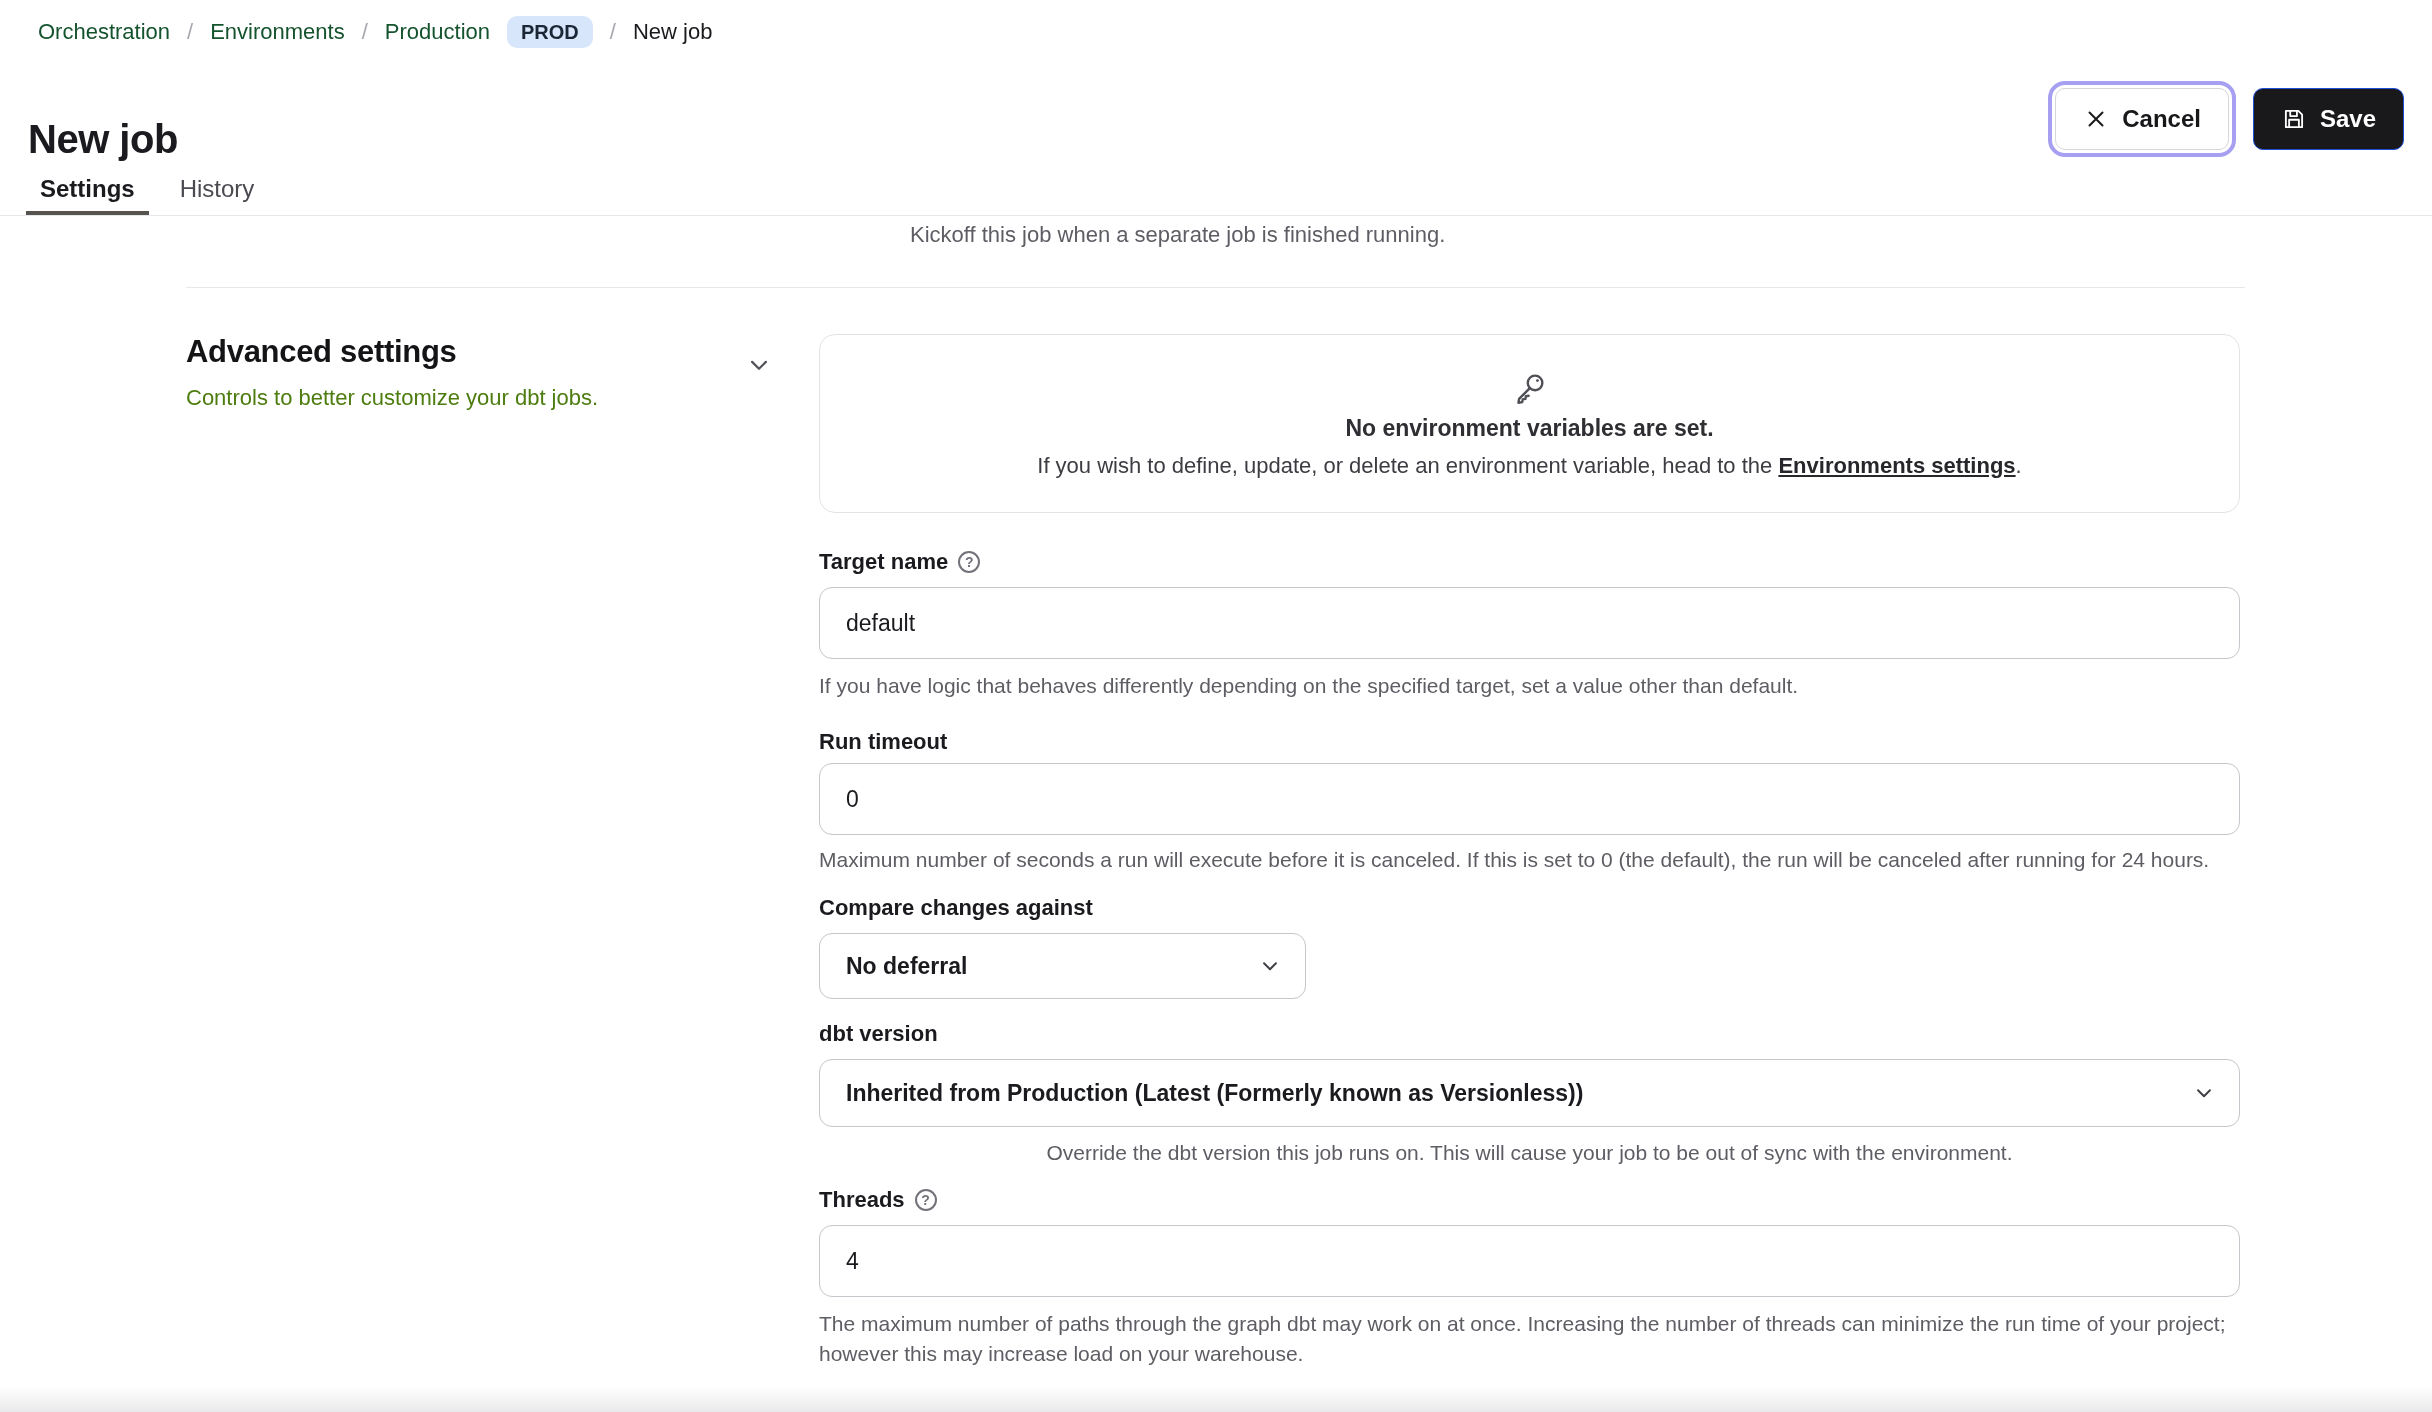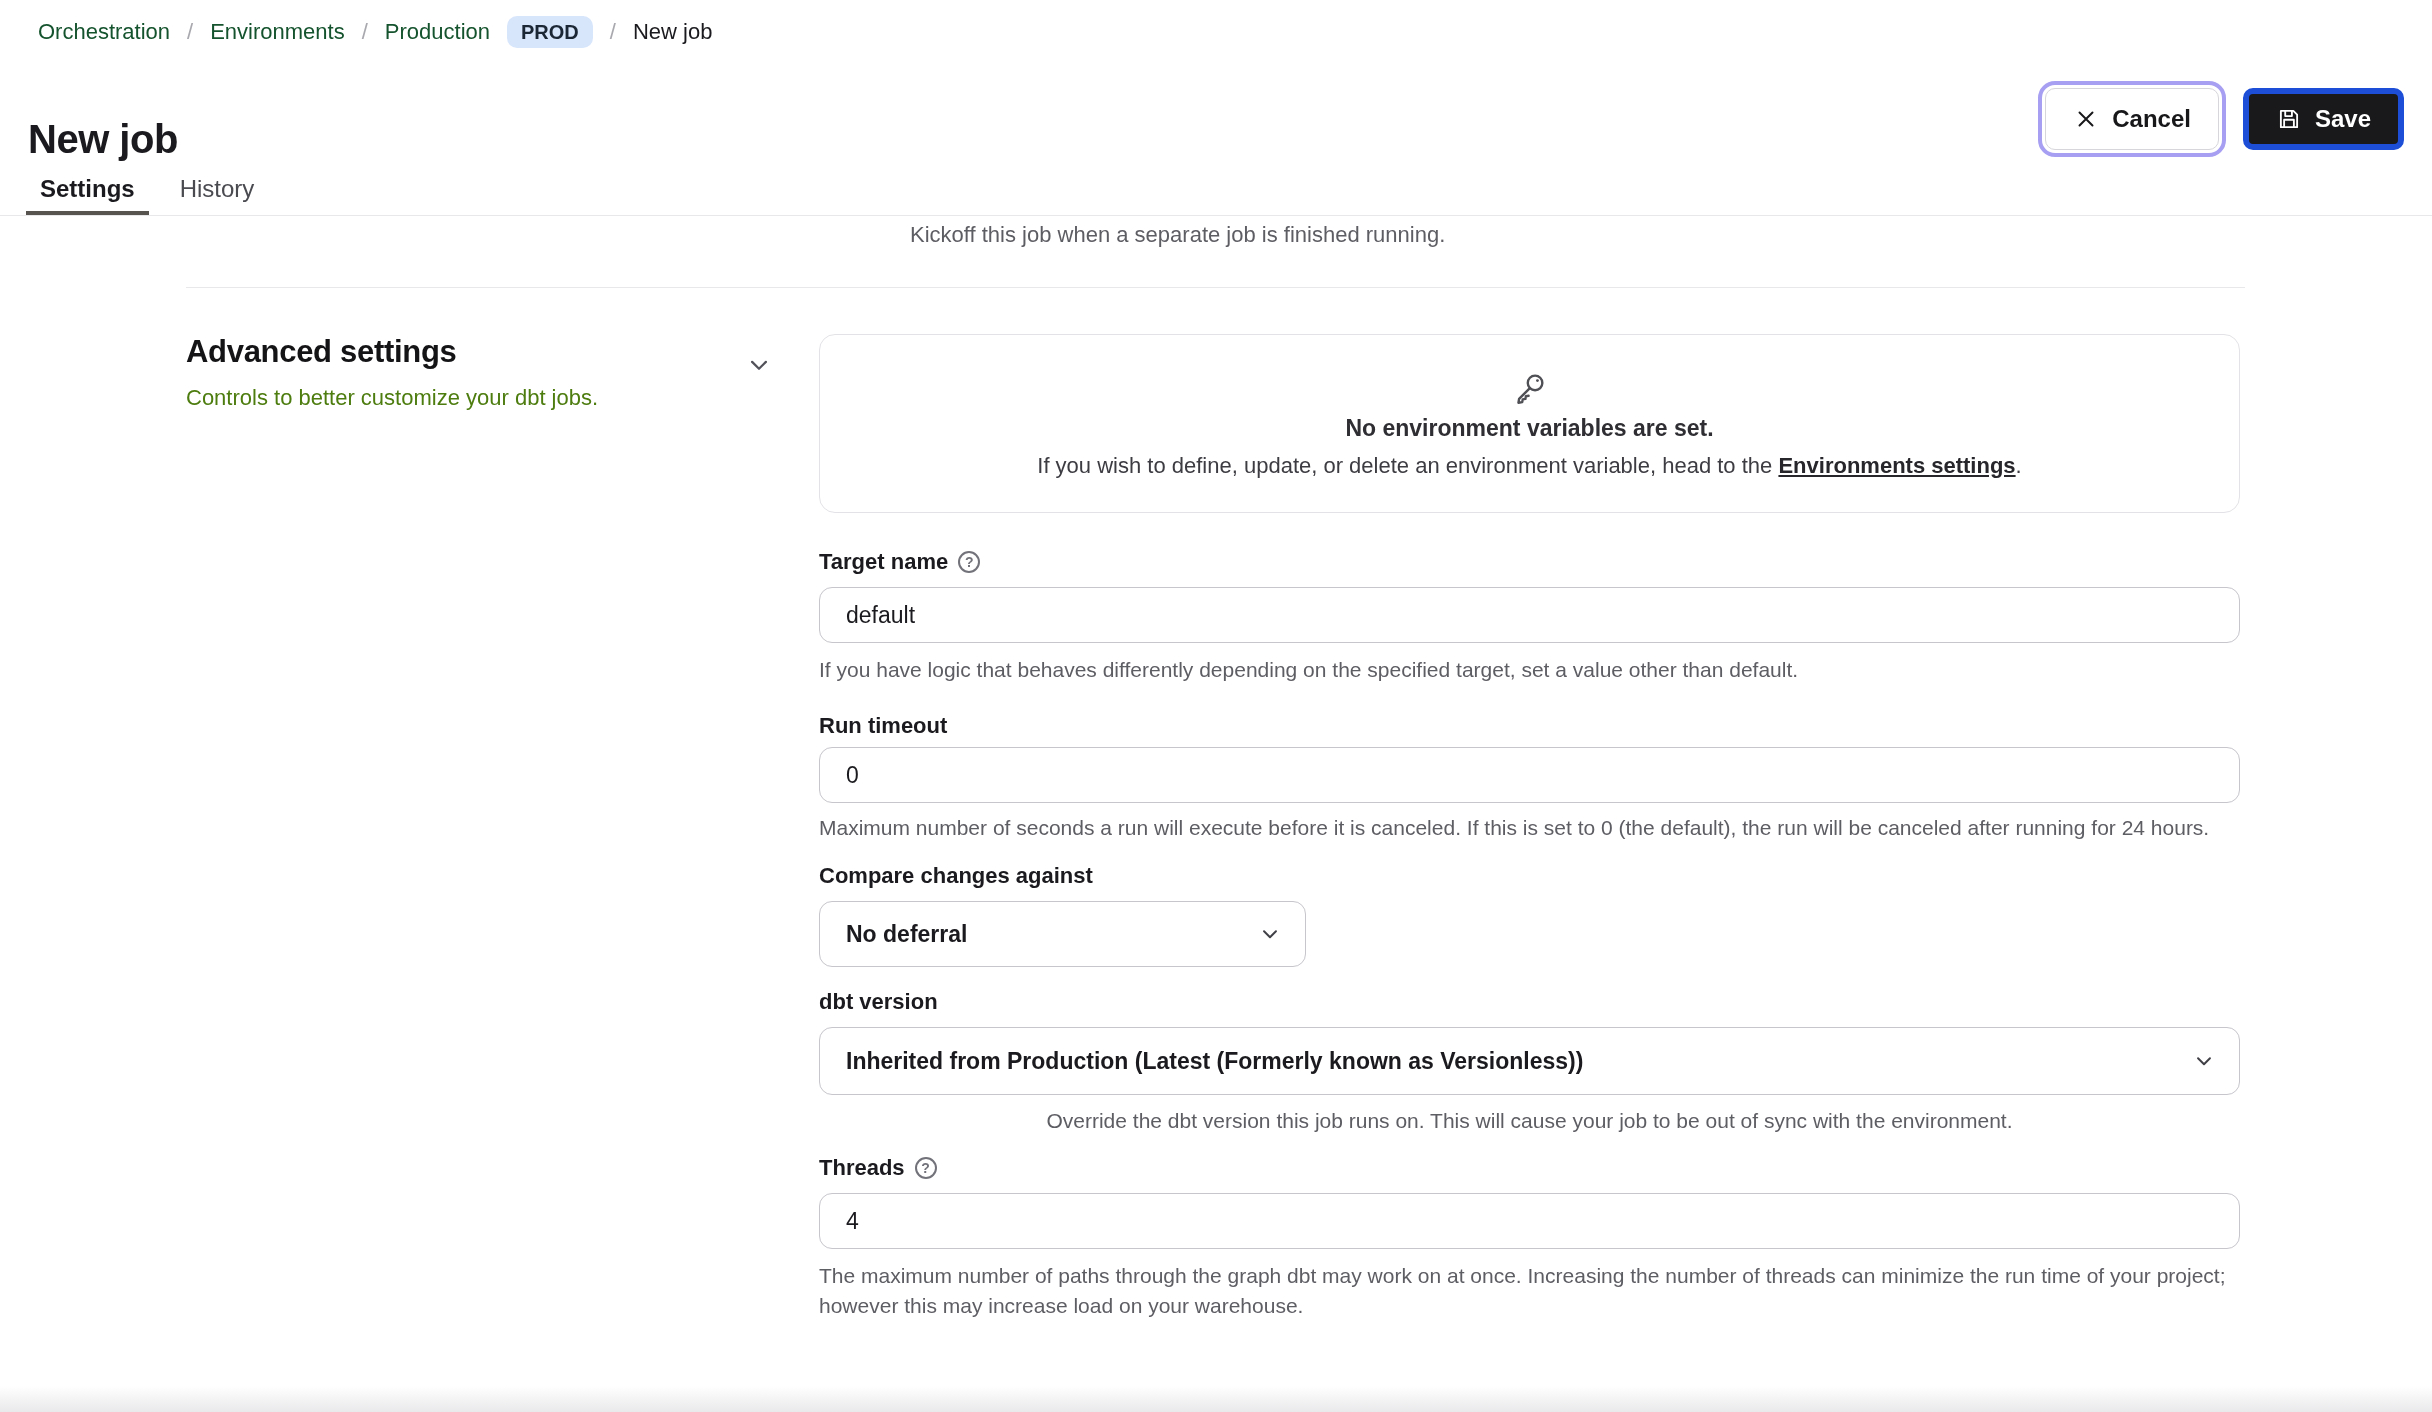--- a/index.html
+++ b/index.html
@@ -45,21 +45,21 @@
     font-size: 24px; font-weight: 700;
     cursor: pointer; white-space: nowrap;
   }
   .btn-cancel {
     background: #ffffff; color: #18181b;
     border: 1px solid #d6d6db;
     outline: 4px solid #a79ff2; outline-offset: 3px;
   }
   .btn-save {
     background: #19191c; color: #ffffff;
-    border: 6px solid #1d4ed8;
+    border: 1px solid #1d4ed8;
   }
   .btn svg { flex: 0 0 auto; }
 
   
   .tabs {
     position: absolute; top: 175px; left: 26px;
     display: flex; gap: 17px;
   }
   .tab {
     font-size: 24px; line-height: 28px;
@@ -114,21 +114,21 @@
     line-height: 26px;
   }
   .help-icon {
     width: 22px; height: 22px; border-radius: 50%;
     border: 2px solid #72727a; color: #72727a;
     font-size: 14px; font-weight: 700;
     display: flex; align-items: center; justify-content: center;
     cursor: pointer; line-height: 1;
   }
   .text-input {
-    width: 100%; height: 56px;
+    width: 100%; height: 72px;
     border: 1px solid #c6c6cc; border-radius: 13px;
     padding: 0 26px;
     font-size: 23px; color: #1b1b1f;
     font-family: "Liberation Sans", sans-serif;
     background: #ffffff;
     outline: none;
   }
   .select {
     height: 68px;
     border: 1px solid #c6c6cc; border-radius: 13px;

